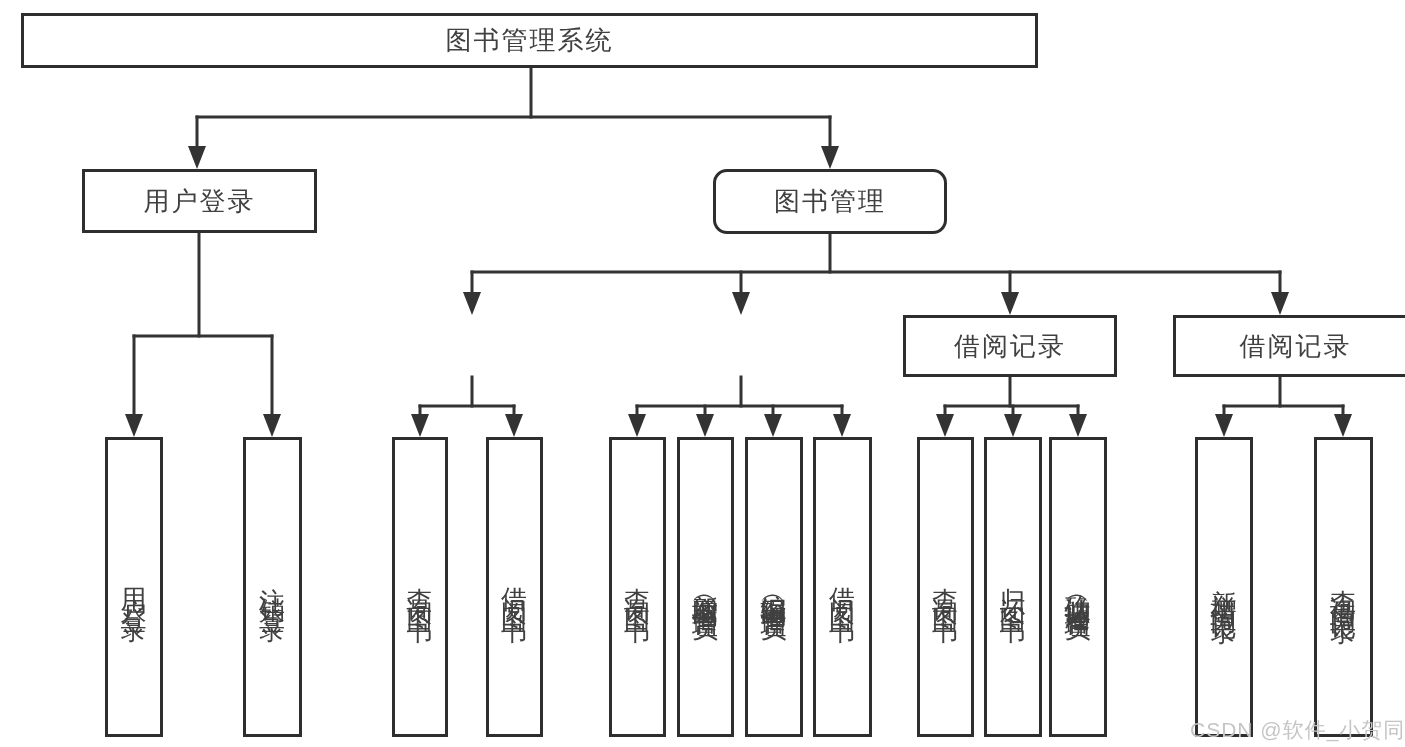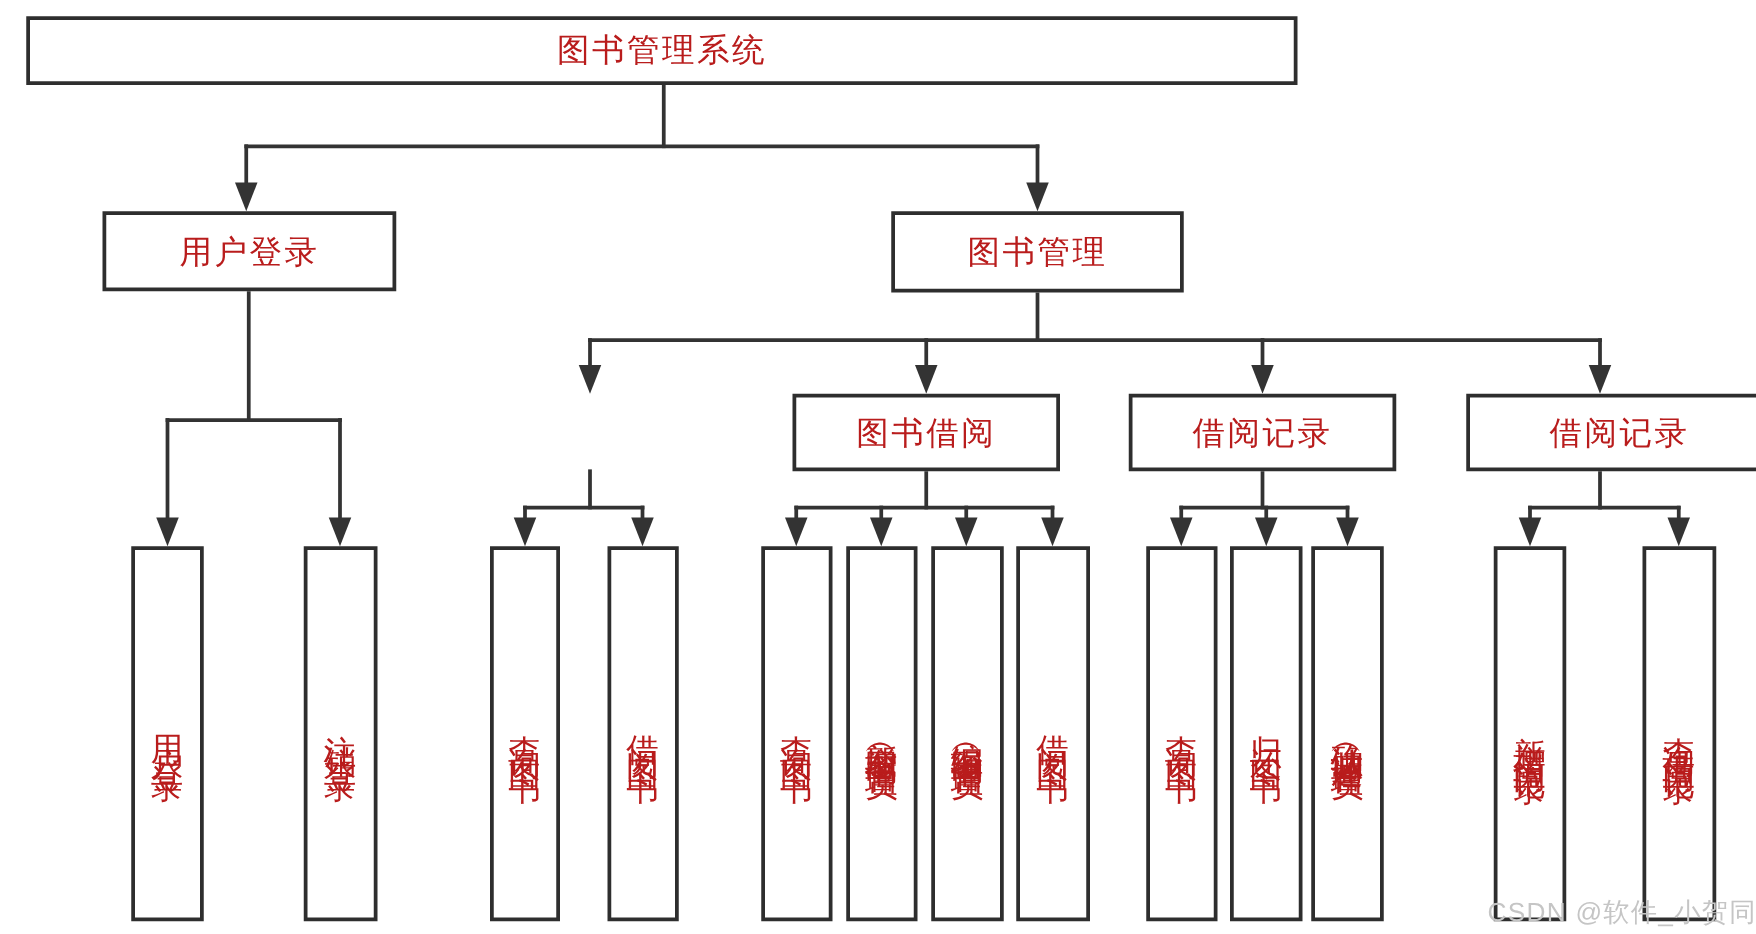--- a/index.html
+++ b/index.html
@@ -32,21 +32,21 @@
     stroke: none;
   }
   .node {
     position: absolute;
     box-sizing: border-box;
     border: 3px solid #2e2e2e;
     background: #ffffff;
     display: flex;
     align-items: center;
     justify-content: center;
-    color: #b91c1c;
+    color: #404040;
     font-size: 26px;
     letter-spacing: 2px;
     white-space: nowrap;
   }
   .leaf .v {
     writing-mode: vertical-rl;
     text-orientation: mixed;
     letter-spacing: 10px;
     white-space: normal;
     line-height: 1.0;
@@ -145,27 +145,24 @@
     </g>
   </svg>
 
   <div class="node" style="left:21px; top:13px; width:1017px; height:55px;">
     <span>图书管理系统</span>
   </div>
 
   <div class="node" style="left:82px; top:169px; width:235px; height:64px;">
     <span>用户登录</span>
   </div>
-  <div class="node" style="left:713px; top:169px; width:234px; height:65px;">
+  <div class="node" style="left:713px; top:169px; width:234px; height:65px;border-radius:14px;">
     <span>图书管理</span>
   </div>
 
-  <div class="node" style="left:634px; top:315px; width:214px; height:62px;">
-    <span>图书借阅</span>
-  </div>
   <div class="node" style="left:903px; top:315px; width:214px; height:62px;">
     <span>借阅记录</span>
   </div>
   <div class="node" style="left:1173px; top:315px; width:245px; height:62px;">
     <span>借阅记录</span>
   </div>
 
   <div class="node leaf" style="left:105px; top:437px; width:58px; height:300px;">
     <span class="v">用户登录</span>
   </div>

